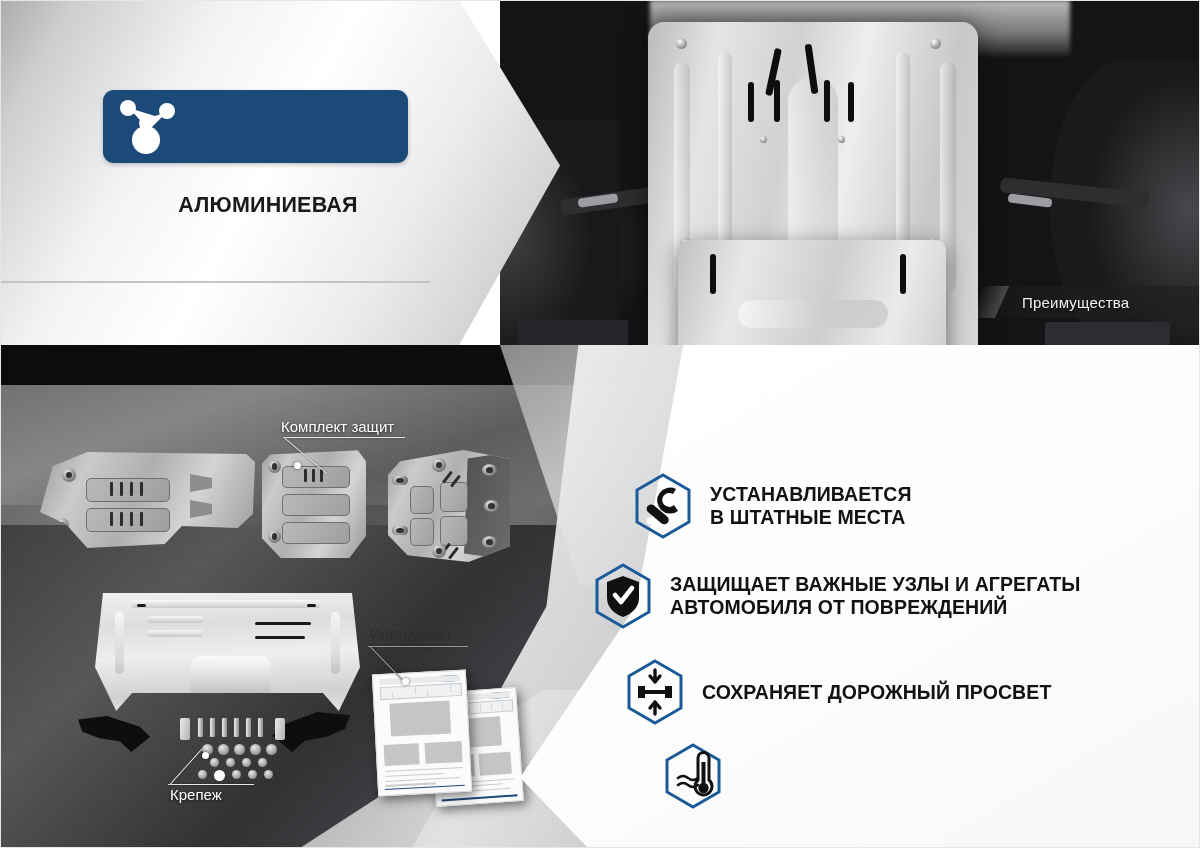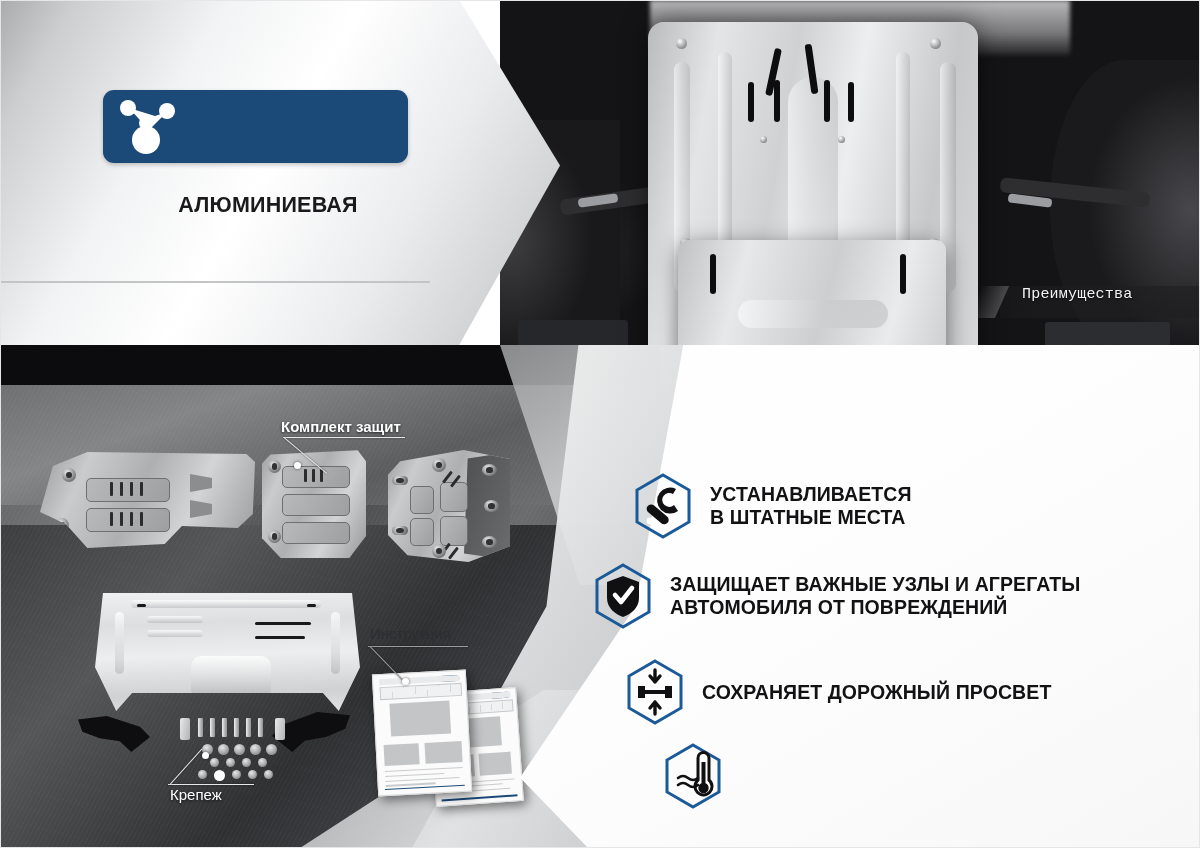--- a/index.html
+++ b/index.html
@@ -53,21 +53,21 @@
   }
   .slot{position:absolute;background:#0d0d0f;border-radius:3px;}
   .bolt{position:absolute;width:11px;height:11px;border-radius:50%;
     background:radial-gradient(circle at 35% 30%,#fdfdfd,#9a9c9e 60%,#67696b);}
   .rib{position:absolute;background:linear-gradient(90deg,rgba(255,255,255,.55),rgba(0,0,0,.10));border-radius:8px;}
 
   
   .adv-banner{
     position:absolute;left:1000px;top:286px;width:200px;height:32px;
     background:linear-gradient(90deg,rgba(30,30,32,.30) 0%,rgba(30,30,32,.62) 22%,rgba(30,30,32,.62) 100%);
-    display:flex;font-family:Liberation Mono, monospace;
+    display:flex;align-items:center;
   }
   .adv-banner span{
     color:#f2f2f2;font-size:15px;letter-spacing:.2px;padding-left:22px;
     text-shadow:0 1px 2px rgba(0,0,0,.7);
   }
   .adv-banner:before{
     content:"";position:absolute;left:-26px;top:0;width:28px;height:32px;
     background:linear-gradient(90deg,rgba(255,255,255,0),rgba(200,200,200,.28));
     transform:skewX(-24deg);
   }
@@ -445,21 +445,21 @@
     <div class="docimg" style="left:16%;top:24%;width:66%;height:28%;"></div>
     <div class="docimg" style="left:8%;top:58%;width:38%;height:18%;"></div>
     <div class="docimg" style="left:52%;top:58%;width:40%;height:18%;"></div>
     <div class="docline" style="left:8%;top:80%;width:84%;"></div>
     <div class="docline" style="left:8%;top:84%;width:64%;"></div>
     <div class="docline" style="left:8%;top:88%;width:80%;"></div>
     <div class="docline" style="left:8%;top:92%;width:54%;"></div>
     <div class="docfoot"></div>
   </div>
 
-  <div class="callout" style="left:281px;top:418px;font-weight:bold;">Комплект защит</div>
+  <div class="callout" style="left:281px;top:418px;">Комплект защит</div>
   <div class="calloutline" style="left:283px;top:437px;width:122px;"></div>
   <div class="calloutline" style="left:284px;top:437px;width:56px;transform:rotate(40deg);"></div>
   <div class="calloutdot" style="left:294px;top:462px;"></div>
 
   <div class="callout" style="left:170px;top:786px;">Крепеж</div>
   <div class="calloutline" style="left:168px;top:784px;width:86px;"></div>
   <div class="calloutline" style="left:170px;top:784px;width:48px;transform:rotate(-48deg);"></div>
   <div class="calloutdot" style="left:202px;top:752px;"></div>
 
   <div class="callout dark" style="left:370px;top:625px;color:#2c2e30;text-shadow:none;">Инструкция</div>

